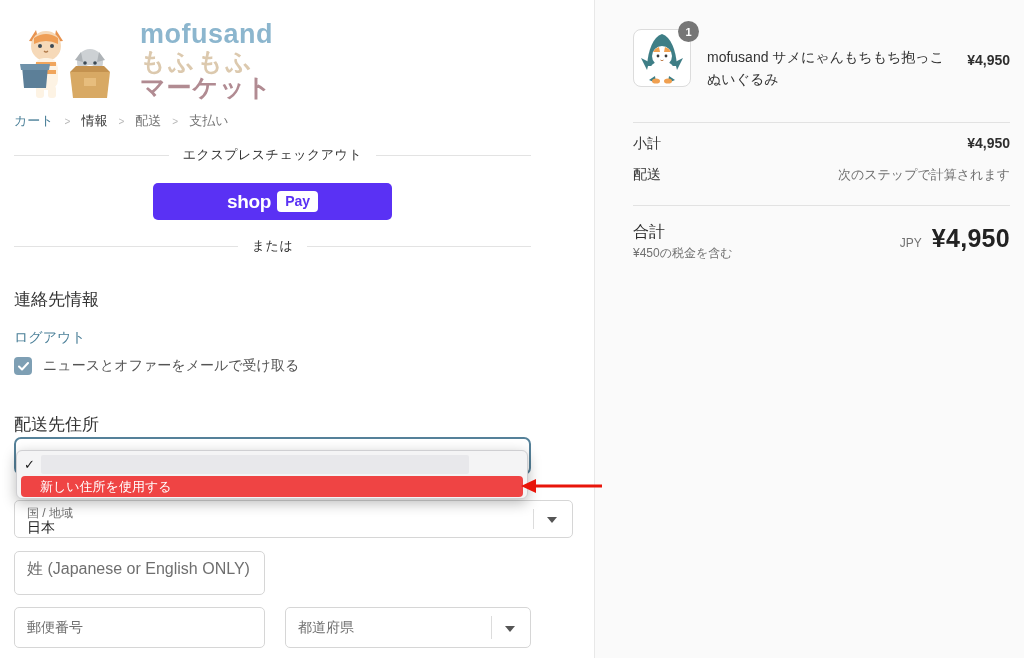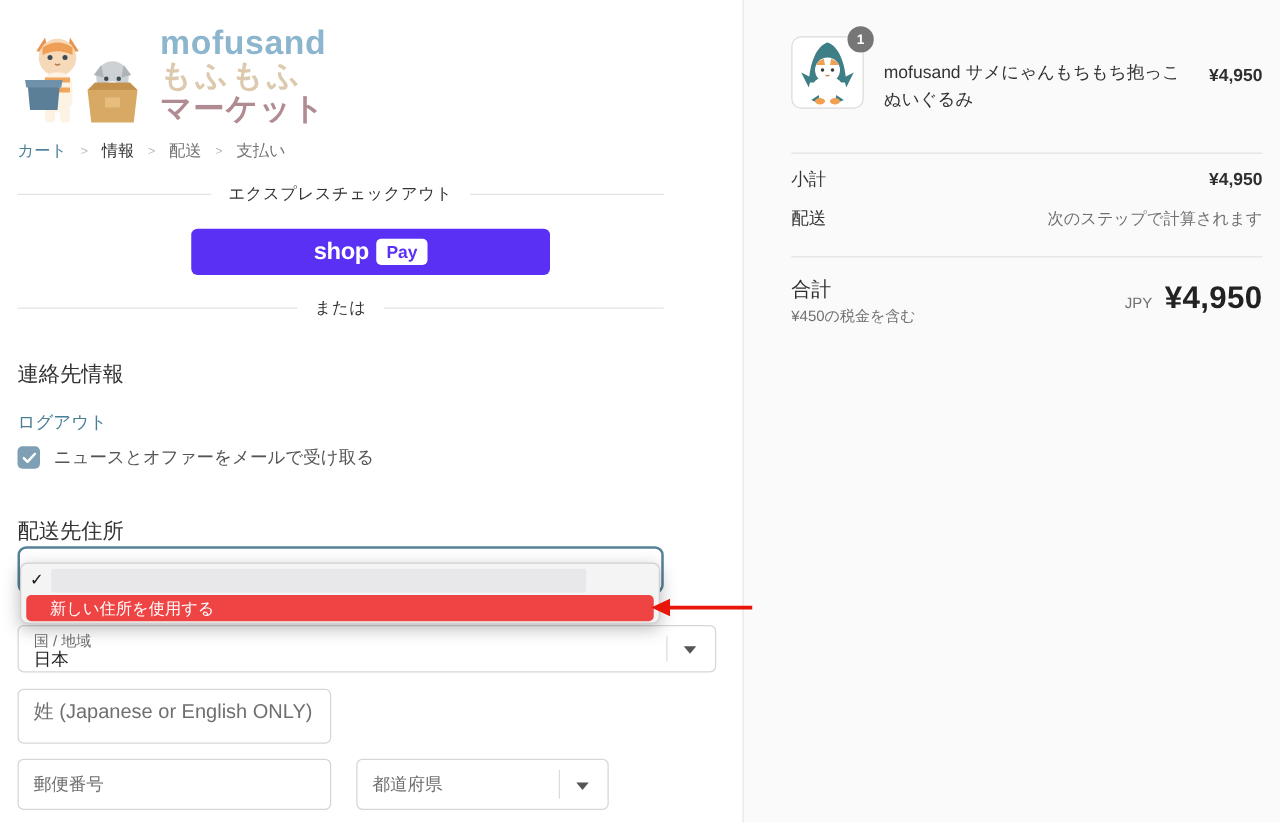--- a/index.html
+++ b/index.html
@@ -5,21 +5,21 @@
   * { margin:0; padding:0; box-sizing:border-box; }
   html,body { width:1024px; height:658px; }
   body {
     position:relative; overflow:hidden; background:#fff;
     font-family:"Liberation Sans","DejaVu Sans",sans-serif;
     color:#333;
   }
 
   
   .left-pane { position:absolute; left:0; top:0; width:594px; height:658px; background:#fff; }
-  .lp { position:absolute; left:14px; width:517px; }
+  .lp { position:absolute; left:14px; width:517px;gap:12px; }
 
   
   .logo-row { top:14px; display:flex; align-items:center; }
   .logo-cats { width:104px; height:92px; flex:none; }
   .logo-text { margin-left:10px; line-height:1.05; }
   .logo-text .l1 { font-size:27px; font-weight:800; color:#8cb6ce; letter-spacing:.5px; }
   .logo-text .l2 { font-size:25px; font-weight:800; color:#dcc9ae; letter-spacing:3px; }
   .logo-text .l3 { font-size:25px; font-weight:800; color:#b18b92; letter-spacing:1px; }
 
   
@@ -29,21 +29,21 @@
   .bc-current { color:#323232; }
   .bc-muted { color:#737373; }
 
   
   .divider-label { display:flex; align-items:center; gap:14px; }
   .divider-label .line { flex:1; height:1px; background:#e3e3e3; }
   .divider-label .txt { font-size:13px; color:#333; letter-spacing:.5px; white-space:nowrap; }
   .express-head { top:146px; }
   .or-div { top:237px; }
   .shoppay-btn {
-    position:absolute; left:153px; top:183px; width:287px; height:37px;
+    position:absolute; left:153px; top:183px; width:239px; height:37px;
     background:#5a31f4; border:none; border-radius:5px; cursor:pointer;
     display:flex; align-items:center; justify-content:center;
   }
   .shoppay-btn .shop-word { color:#fff; font-weight:800; font-size:19px; letter-spacing:-.3px; }
   .shoppay-btn .pay-badge { background:#fff; color:#5a31f4; font-weight:700; font-size:14px;
     border-radius:4px; padding:2px 8px; margin-left:6px; line-height:1.2; }
 
   .section-title { font-size:17px; font-weight:500; color:#333; }
   .contact-title { top:288px; }
   .logout-link { top:329px; font-size:14px; color:#4a7f98; cursor:pointer; }
@@ -82,21 +82,21 @@
   .caret { position:absolute; right:15px; top:50%; margin-top:-2px; width:0; height:0;
     border-left:5px solid transparent; border-right:5px solid transparent; border-top:6px solid #555; }
 
   
   .field { position:absolute; background:#fff; border:1px solid #d6d6d6; border-radius:5px; }
   .field .flabel-top { position:absolute; left:12px; top:7px; font-size:16px; color:#6f6f6f; }
   .f-last  { left:14px;  top:551px; width:251px; height:44px; }
   .f-first { left:285px; top:551px; width:246px; height:44px; }
   .f-postal { left:14px; top:607px; width:251px; height:41px; }
   .f-postal .ph { position:absolute; left:12px; top:0; line-height:39px; font-size:14px; color:#6f6f6f; }
-  .f-pref { left:285px; top:607px; width:202px; height:41px; cursor:pointer; }
+  .f-pref { left:285px; top:607px; width:246px; height:41px; cursor:pointer; }
   .f-pref .ph { position:absolute; left:12px; top:0; line-height:39px; font-size:14px; color:#6f6f6f; }
 
   
   .right-pane { position:absolute; left:594px; top:0; width:430px; height:658px;
     background:#fafafa; border-left:1px solid #e8e8e8; }
   .rp { position:absolute; }
 
   .thumb-wrap { left:38px; top:29px; width:58px; height:58px; }
   .thumb { width:58px; height:58px; background:#fff; border:1px solid #dcdcdc; border-radius:8px;
     display:flex; align-items:center; justify-content:center; }

